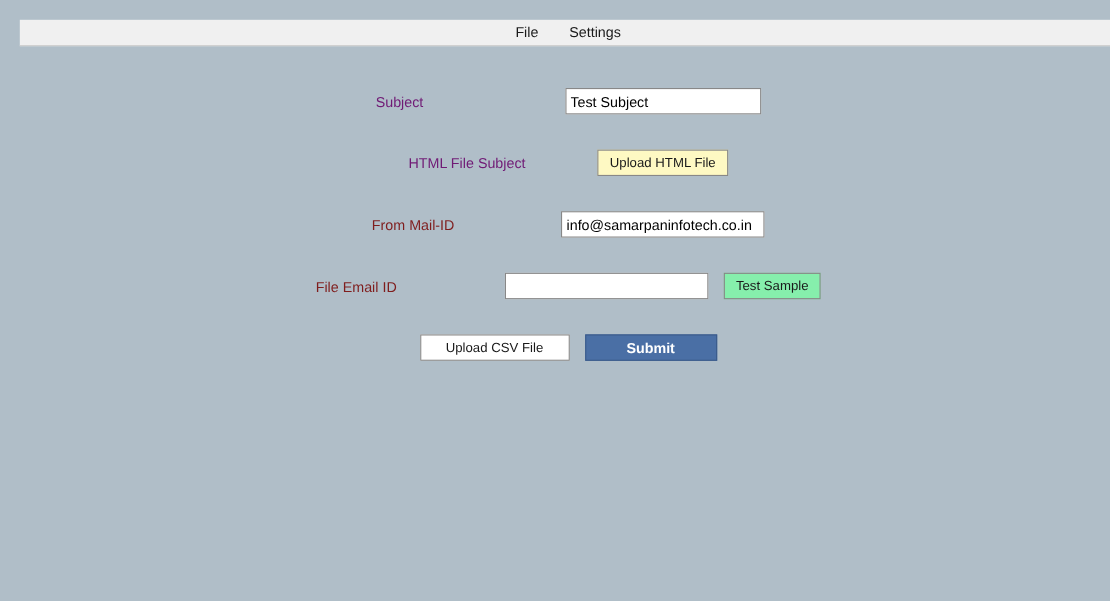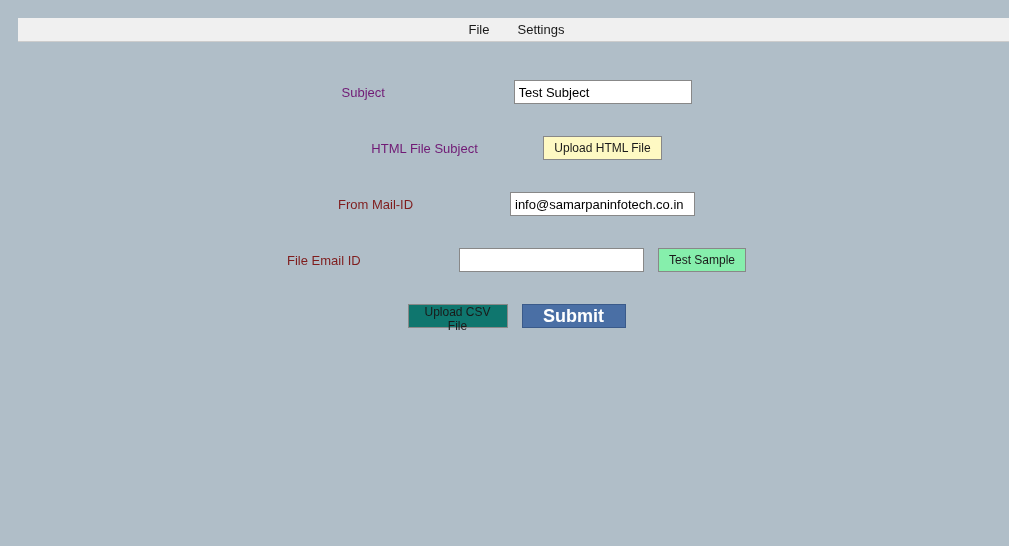--- a/index.html
+++ b/index.html
@@ -88,32 +88,32 @@
     .btn-upload-html {
       background-color: #fef9c3;
     }
 
     .btn-test-sample {
       margin-left: 8px;
       background-color: #86efac;
     }
 
     .btn-upload-csv {
-      background-color: #0f766e;
-      width: 100px;
+      background-color: #ffffff;
+      width: 136px;
     }
 
     .btn-submit {
       background-color: #4a6fa5;
       color: white;
       font-weight: bold;
-      width: 104px;
+      width: 120px;
       margin-left: 8px;
       border: 1px solid #3a5a8a;
-      font-size: 18px;
+      font-size: 13px;
     }
 
     .bottom-row {
       display: flex;
       align-items: center;
       margin-top: 4px;
       padding-left: 0;
     }
   </style>
 </head>

